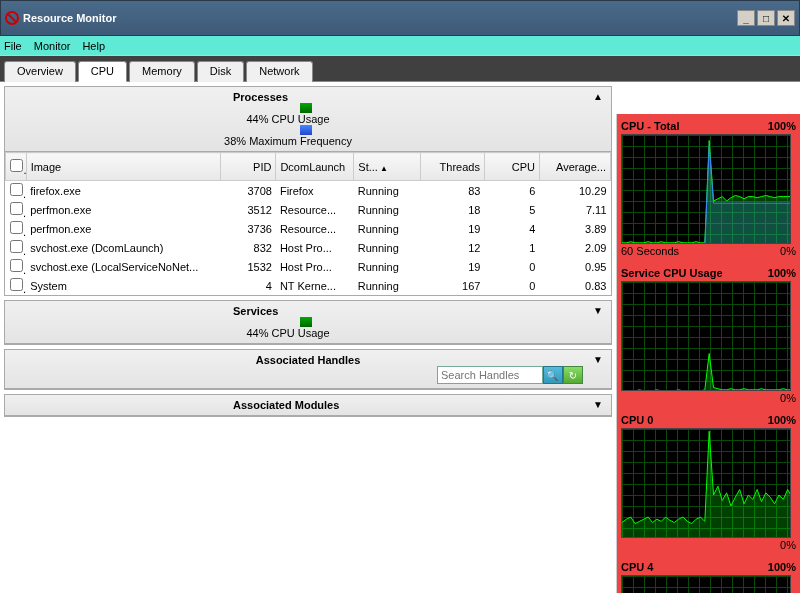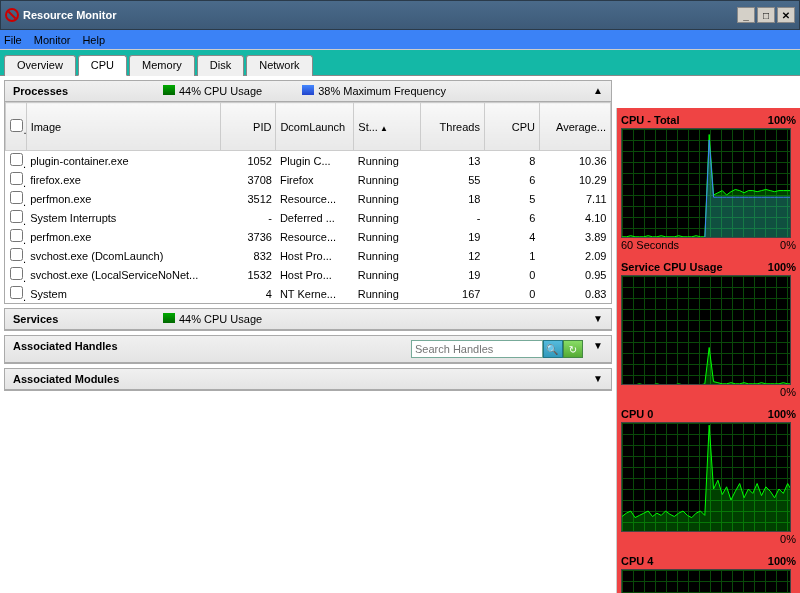--- a/index.html
+++ b/index.html
@@ -1,49 +1,49 @@
 <!DOCTYPE html>
 <html><head>
 <meta charset="utf-8">
 <style>
 * { box-sizing: border-box; margin: 0; padding: 0; }
 body { font-family: Tahoma, Arial, sans-serif; font-size: 11px; background: #fff; width: 800px; height: 593px; overflow: hidden; }
-.titlebar { background: linear-gradient(#4a6a8a, #3d5a78); color: #fff; height: 30px; display: flex; align-items: center; padding: 0 4px; border: 1px solid #2a3a4a; }
+.titlebar { background: linear-gradient(#4a6a8a, #3d5a78); color: #fff; height: 36px; display: flex; align-items: center; padding: 0 4px; border: 1px solid #2a3a4a; }
 .titlebar .icon { width: 14px; height: 14px; border-radius: 50%; border: 2px solid #c00; position: relative; margin-right: 4px; }
 .titlebar .icon::after { content: ''; position: absolute; width: 10px; height: 2px; background: #c00; top: 4px; left: 0; transform: rotate(45deg); }
 .titlebar .title { flex: 1; font-weight: bold; }
 .titlebar .sysbtns { display: flex; gap: 2px; }
 .titlebar .sysbtn { width: 18px; height: 16px; background: #d4d0c8; border: 1px solid #888; display: flex; align-items: center; justify-content: center; font-size: 10px; font-weight: bold; color:#000; }
-.menubar { background: #3b82f6; border-bottom: 1px solid #ccc; height: 20px; display: flex; align-items: center; padding: 0 4px; gap: 12px; }
+.menubar { background: #5eead4; border-bottom: 1px solid #ccc; height: 20px; display: flex; align-items: center; padding: 0 4px; gap: 12px; }
 .menubar span { cursor: default; }
-.tabs { display: flex; border-bottom: 1px solid #888; background: #14b8a6; padding: 4px 4px 0 4px; height: 26px; text-align: center; }
+.tabs { display: flex; border-bottom: 1px solid #888; background: #404040; padding: 4px 4px 0 4px; height: 26px; text-align: center; }
 .tab { padding: 3px 12px; border: 1px solid #888; border-bottom: none; margin-right: 2px; background: #f0f0f0; border-radius: 3px 3px 0 0; position: relative; top: 1px; cursor: default; }
 .tab.active { background: #fff; border-bottom: 1px solid #fff; font-weight: normal; }
 .content { display: flex; height: 525px; }
 .left { flex: 1; overflow: hidden; display: flex; flex-direction: column; padding: 4px; }
 .right { width: 184px; background: #ef4444; border-left: 1px solid #ccc; overflow-y: auto; padding: 4px; margin-top: 32px; }
 .panel { border: 1px solid #aaa; margin-bottom: 4px; }
-.panel-header { background: linear-gradient(#f0f0f0, #e4e4e4); padding: 4px 8px; display: flex; border-bottom: 1px solid #aaa; cursor: default; position: relative; }
+.panel-header { background: linear-gradient(#f0f0f0, #e4e4e4); padding: 4px 8px; display: flex; align-items: center; border-bottom: 1px solid #aaa; cursor: default; position: relative; flex-direction: column; }
 .panel-header .ptitle { font-weight: bold; width: 150px; }
 .panel-header .swatch { width: 12px; height: 10px; margin-right: 4px; }
 .panel-header .metric { margin-right: 40px; }
 .panel-header .arrow { position: absolute; right: 8px; font-size: 10px; }
 .sw-green { background: linear-gradient(#0a0, #060); }
 .sw-blue { background: linear-gradient(#48f, #24c); }
 .table-wrap { max-height: 206px; overflow-y: scroll; background:#fff;}
 table { width: 100%; border-collapse: collapse; table-layout: fixed; }
-th { background: linear-gradient(#f8f8f8, #e8e8e8); border: 1px solid #ccc; padding: 16px 4px; text-align: left; font-weight: normal; position: relative; white-space: nowrap; overflow: hidden; text-overflow: ellipsis;}
+th { background: linear-gradient(#f8f8f8, #e8e8e8); border: 1px solid #ccc; padding: 6px 4px; text-align: left; font-weight: normal; position: relative; white-space: nowrap; overflow: hidden; text-overflow: ellipsis;}
 th.num, td.num { text-align: right; }
 th .sort { font-size: 8px; margin-left:2px;}
 td { padding: 2px 4px; white-space: nowrap; overflow: hidden; text-overflow: ellipsis; }
 td.chk { width: 18px; }
 td.chk input, th.chk input { margin: 0; }
 .col-chk{width:18px}.col-image{width:170px}.col-pid{width:48px;text-align:right}.col-desc{width:68px}.col-stat{width:58px}.col-thr{width:56px;text-align:right}.col-cpu{width:48px;text-align:right}.col-avg{width:62px;text-align:right}
 .search-wrap { display: flex; align-items: center; margin-left: auto; margin-right: 20px; }
-.search-input { width: 132px; height: 18px; border: 1px solid #7a9; padding: 0 3px; font-size: 11px; }
+.search-input { width: 106px; height: 18px; border: 1px solid #7a9; padding: 0 3px; font-size: 11px; }
 .search-btn { width: 20px; height: 18px; background: linear-gradient(#5bd,#39b); border: 1px solid #278; display: flex; align-items: center; justify-content: center; color: #fff; font-size: 10px; }
 .search-btn.g { background: linear-gradient(#8d6,#5a3); border-color:#484;}
 .chart-block { margin-bottom: 6px; }
 .chart-title { display: flex; justify-content: space-between; font-weight: bold; padding: 2px 0; }
 .chart { width: 170px; height: 110px; background: #000; border: 1px solid #444; position: relative; overflow: hidden; }
 .chart .grid { position: absolute; inset: 0; background-image: linear-gradient(#0a4a0a 1px, transparent 1px), linear-gradient(90deg, #0a4a0a 1px, transparent 1px); background-size: 11px 11px; }
 .chart svg { position: absolute; inset: 0; width: 100%; height: 100%; }
 .chart-footer { display: flex; justify-content: space-between; padding: 1px 0 2px; }
 </style>
 </head>
@@ -95,57 +95,37 @@
             <th class="col-desc">DcomLaunch</th>
             <th class="col-stat"><span>St...</span><span class="sort">▲</span></th>
             <th class="col-thr num">Threads</th>
             <th class="col-cpu num">CPU</th>
             <th class="col-avg num">Average...</th>
           </tr>
             </thead>
           <tbody id="proc-body">
               <tr>
                 <td class="chk"><input type="checkbox" style=""></td>
-    <td>plugin-container.exe</td>
-    <td class="num">1052</td>
-    <td>Plugin C...</td>
-    <td>Running</td>
-    <td class="num">13</td>
-    <td class="num">8</td>
-    <td class="num">10.36</td>
-              </tr>
-              <tr>
-                <td class="chk"><input type="checkbox" style=""></td>
     <td>firefox.exe</td>
     <td class="num">3708</td>
     <td>Firefox</td>
     <td>Running</td>
-    <td class="num">55</td>
+    <td class="num">83</td>
     <td class="num">6</td>
     <td class="num">10.29</td>
               </tr>
               <tr>
                 <td class="chk"><input type="checkbox" style=""></td>
     <td>perfmon.exe</td>
     <td class="num">3512</td>
     <td>Resource...</td>
     <td>Running</td>
     <td class="num">18</td>
     <td class="num">5</td>
     <td class="num">7.11</td>
-              </tr>
-              <tr>
-                <td class="chk"><input type="checkbox" style=""></td>
-    <td>System Interrupts</td>
-    <td class="num">-</td>
-    <td>Deferred ...</td>
-    <td>Running</td>
-    <td class="num">-</td>
-    <td class="num">6</td>
-    <td class="num">4.10</td>
               </tr>
               <tr>
                 <td class="chk"><input type="checkbox" style=""></td>
     <td>perfmon.exe</td>
     <td class="num">3736</td>
     <td>Resource...</td>
     <td>Running</td>
     <td class="num">19</td>
     <td class="num">4</td>
     <td class="num">3.89</td>

